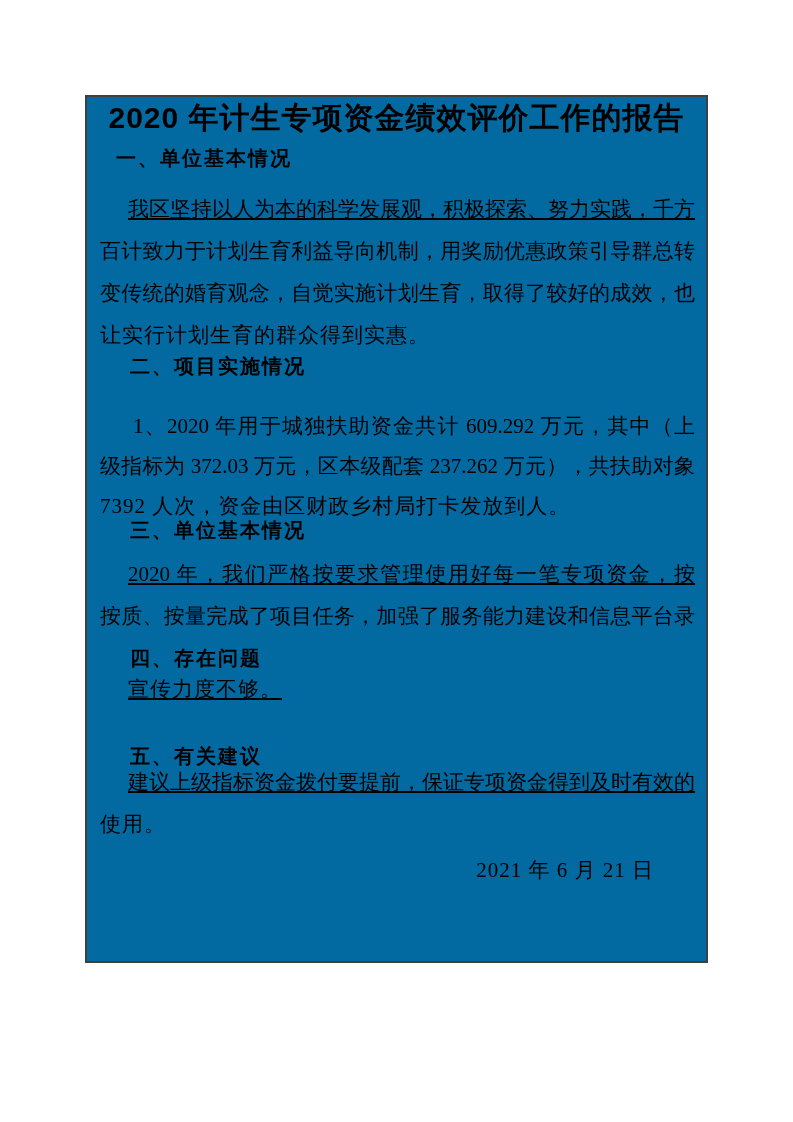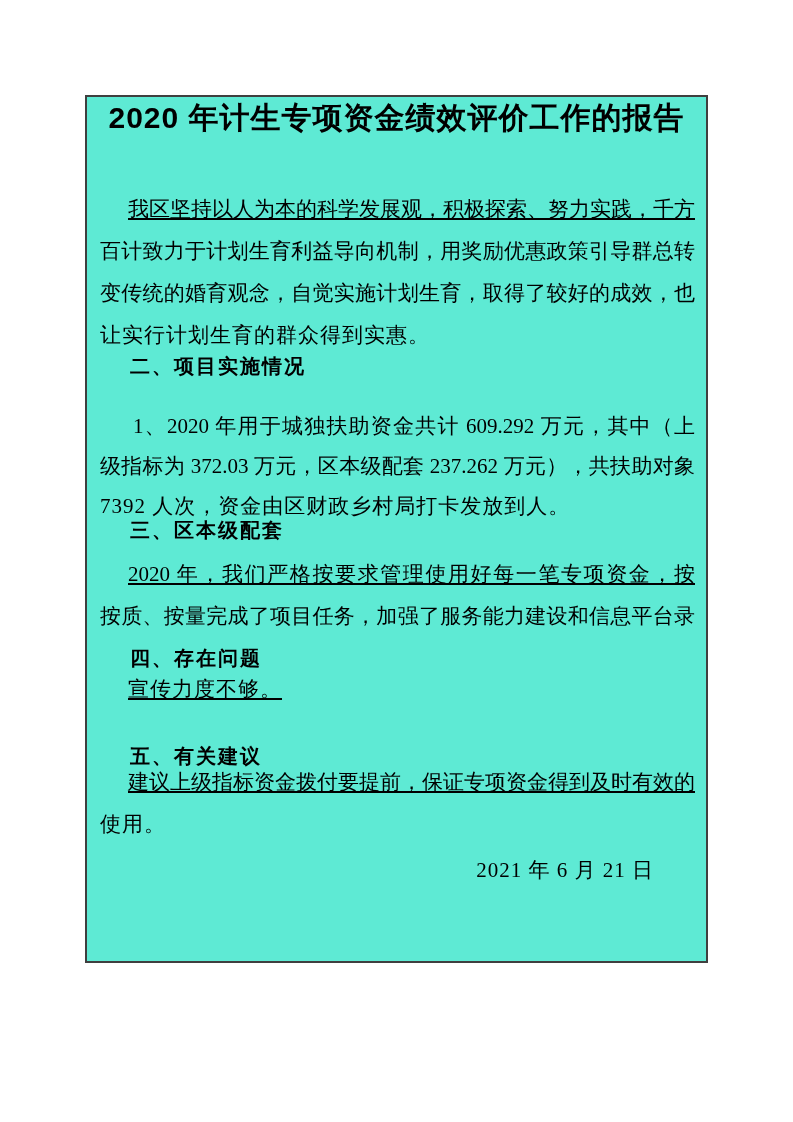--- a/index.html
+++ b/index.html
@@ -17,21 +17,21 @@
     overflow: hidden;
   }
   .frame {
     position: absolute;
     left: 85px;
     top: 95px;
     width: 623px;
     height: 868px;
     box-sizing: border-box;
     border: 2px solid #3f3f3f;
-    background: #5eead4;
+    background: #0369a1;
   }
   .doc-title {
     position: absolute;
     top: 2px;
     left: 0;
     width: 100%;
     text-align: center;
     font-family: "Liberation Sans", "DejaVu Sans", sans-serif;
     font-weight: bold;
     font-size: 30px;
@@ -96,35 +96,36 @@
   }
 </style>
 </head>
 <body>
 
 <div class="page">
   <div class="frame">
 
     <div class="doc-title">2020 年计生专项资金绩效评价工作的报告</div>
 
+    <div class="heading h-first">一、单位基本情况</div>
     <div class="para p1">
       <div class="line jf indent">我区坚持以人为本的科学发展观，积极探索、努力实践，千方</div>
       <div class="line jf">百计致力于计划生育利益导向机制，用奖励优惠政策引导群总转</div>
       <div class="line jf">变传统的婚育观念，自觉实施计划生育，取得了较好的成效，也</div>
       <div class="line">让实行计划生育的群众得到实惠。</div>
     </div>
 
     <div class="heading h-pos2">二、项目实施情况</div>
     <div class="para p2">
       <div class="line jf indent2">1、2020 年用于城独扶助资金共计 609.292 万元，其中（上</div>
       <div class="line jf">级指标为 372.03 万元，区本级配套 237.262 万元），共扶助对象</div>
       <div class="line">7392 人次，资金由区财政乡村局打卡发放到人。</div>
     </div>
 
-    <div class="heading h-pos3">三、区本级配套</div>
+    <div class="heading h-pos3">三、单位基本情况</div>
     <div class="para p3">
       <div class="line jf indent">2020 年，我们严格按要求管理使用好每一笔专项资金，按时、</div>
       <div class="line jf">按质、按量完成了项目任务，加强了服务能力建设和信息平台录入。</div>
     </div>
 
     <div class="heading h-pos4">四、存在问题</div>
     <div class="para p4">
       <div class="line indent">宣传力度不够。</div>
     </div>
 

